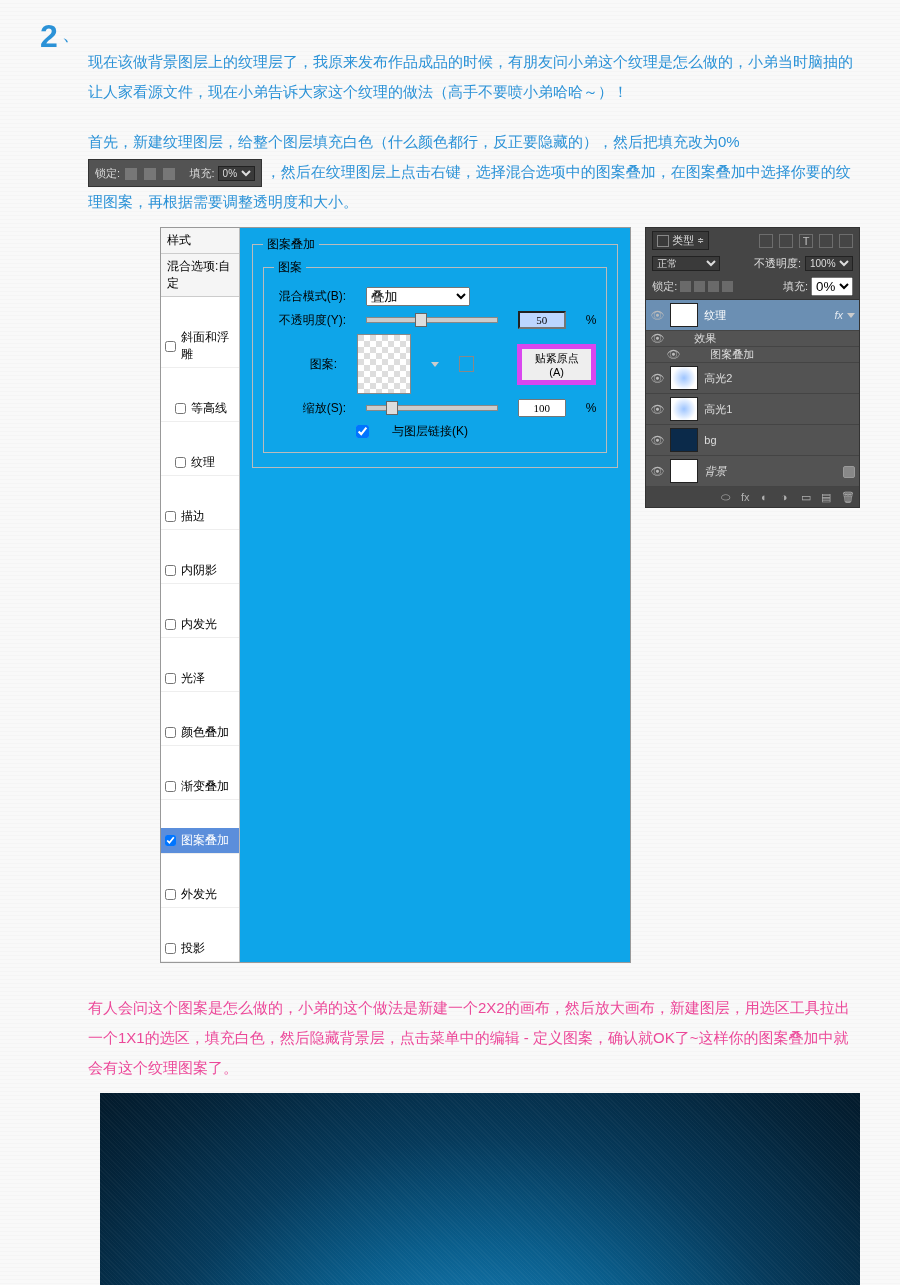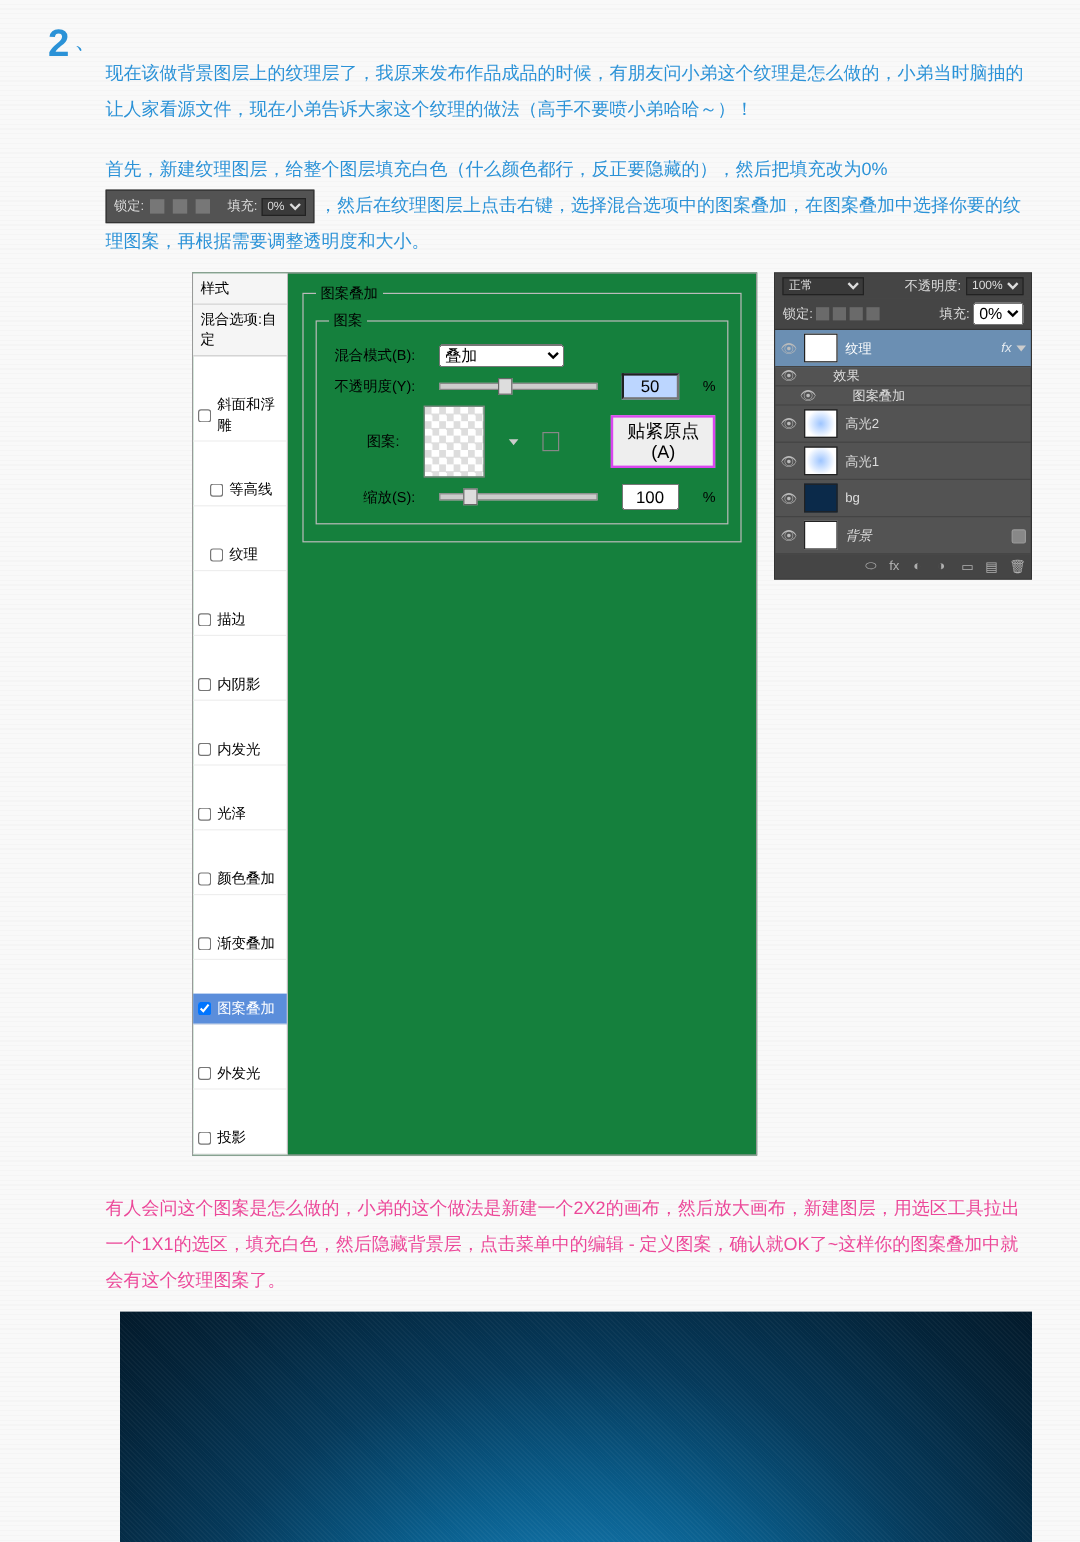--- a/index.html
+++ b/index.html
@@ -34,42 +34,42 @@
     border: 1px solid #333;
   }
   .inline-panel .ico { display: inline-block; width: 12px; height: 12px; background: #777; margin: 0 2px; vertical-align: middle; }
   .inline-panel select { font-size: 10px; background: #3a3a3a; color: #ddd; border: 1px solid #222; }
 
   
   .ls-dialog {
     display: flex;
     margin-left: 60px;
     border: 1px solid #999;
-    background: #15803d;
+    background: #0ea5e9;
     font-size: 12px;
     width: 490px;
     justify-content: space-between;
   }
   .ls-sidebar { width: 78px; border-right: 1px solid #bbb; background: #fff; }
   .ls-sidebar-head { padding: 4px 6px; border-bottom: 1px solid #ccc; background:#f5f5f5;}
   .ls-item { padding: 4px 4px; border-bottom: 1px solid #eee; display:flex; align-items:center; gap:3px;margin-top:28px;}
   .ls-item.indent { padding-left: 14px; }
   .ls-item.sel { background: #5b8edb; color: #fff; }
   .ls-item input[type=checkbox]{ margin:0 2px 0 0; width:11px; height:11px;}
   .ls-main { flex: 1; padding: 8px 12px; }
   .ls-main fieldset { border: 1px solid #bbb; margin: 0 0 8px 0; padding: 6px 10px; }
   .ls-main legend { font-size: 12px; padding: 0 4px; }
   .row { display: flex; align-items: center; margin: 5px 0; gap: 20px; font-size:12px;}
   .row label { width: 72px; text-align: right; }
   .row .slider { flex: 1; height: 4px; background: #ccc; position: relative; border:1px solid #888;}
   .row .slider .thumb { position: absolute; top: -5px; width: 10px; height: 12px; background: #ddd; border: 1px solid #666; }
-  .row input[type=text] { width: 40px; font-size: 14px; text-align:center; }
+  .row input[type=text] { width: 40px; font-size: 11px; text-align:center;font-family:Liberation Serif, serif; }
   .pattern-swatch { width: 60px; height: 58px; border: 1px solid #888;
     background: repeating-conic-gradient(#fff 0 25%, #ddd 0 50%) 0 0/12px 12px; display:inline-block;}
-  .smallbtn { font-size: 15px; padding: 2px 9px; background: #eee; border: 2px solid #d946ef; }
+  .smallbtn { font-size: 11px; padding: 2px 9px; background: #eee; border: 5px solid #d946ef; }
   .btnrow { display: flex; gap: 12px; justify-content: center; margin-top: 6px; }
 
   
   .layers-panel {
     width: 222px;
     background: #535353;
     color: #ddd;
     font-size: 11px;
     border: 1px solid #333;
   }
@@ -219,26 +219,44 @@
               <button class="smallbtn">贴紧原点(A)</button>
             </div>
             <div class="row">
               <label>缩放(S):</label>
               <div class="slider">
                   <div class="thumb" style="left:10%"></div>
                 </div>
               <input type="text" value="100" style="">
               <span>%</span>
             </div>
+            <div class="row" style="padding-left:78px;">
+              <input type="checkbox" checked="" style="">
+              <span>与图层链接(K)</span>
+            </div>
           </fieldset>
         </fieldset>
       </div>
     </div>
 
     <div class="layers-panel">
+      <div class="lp-head">
+        <div class="sel">
+          <span style="width:10px;height:10px;border:1px solid #888;display:inline-block;"></span>
+          <span>类型</span>
+          <span style="font-size:8px;">≑</span>
+        </div>
+        <div class="icons">
+          <span></span>
+          <span></span>
+          <span style="text-align:center;line-height:12px;">T</span>
+          <span></span>
+          <span></span>
+        </div>
+      </div>
       <div class="lp-row2">
         <select style="width:68px;"><option>正常</option></select>
         <span style="margin-left:auto">不透明度:</span>
         <select><option>100%</option></select>
       </div>
       <div class="lp-row3">
         <span>锁定:</span>
         <span class="ico"></span>
         <span class="ico"></span>
         <span class="ico"></span>

